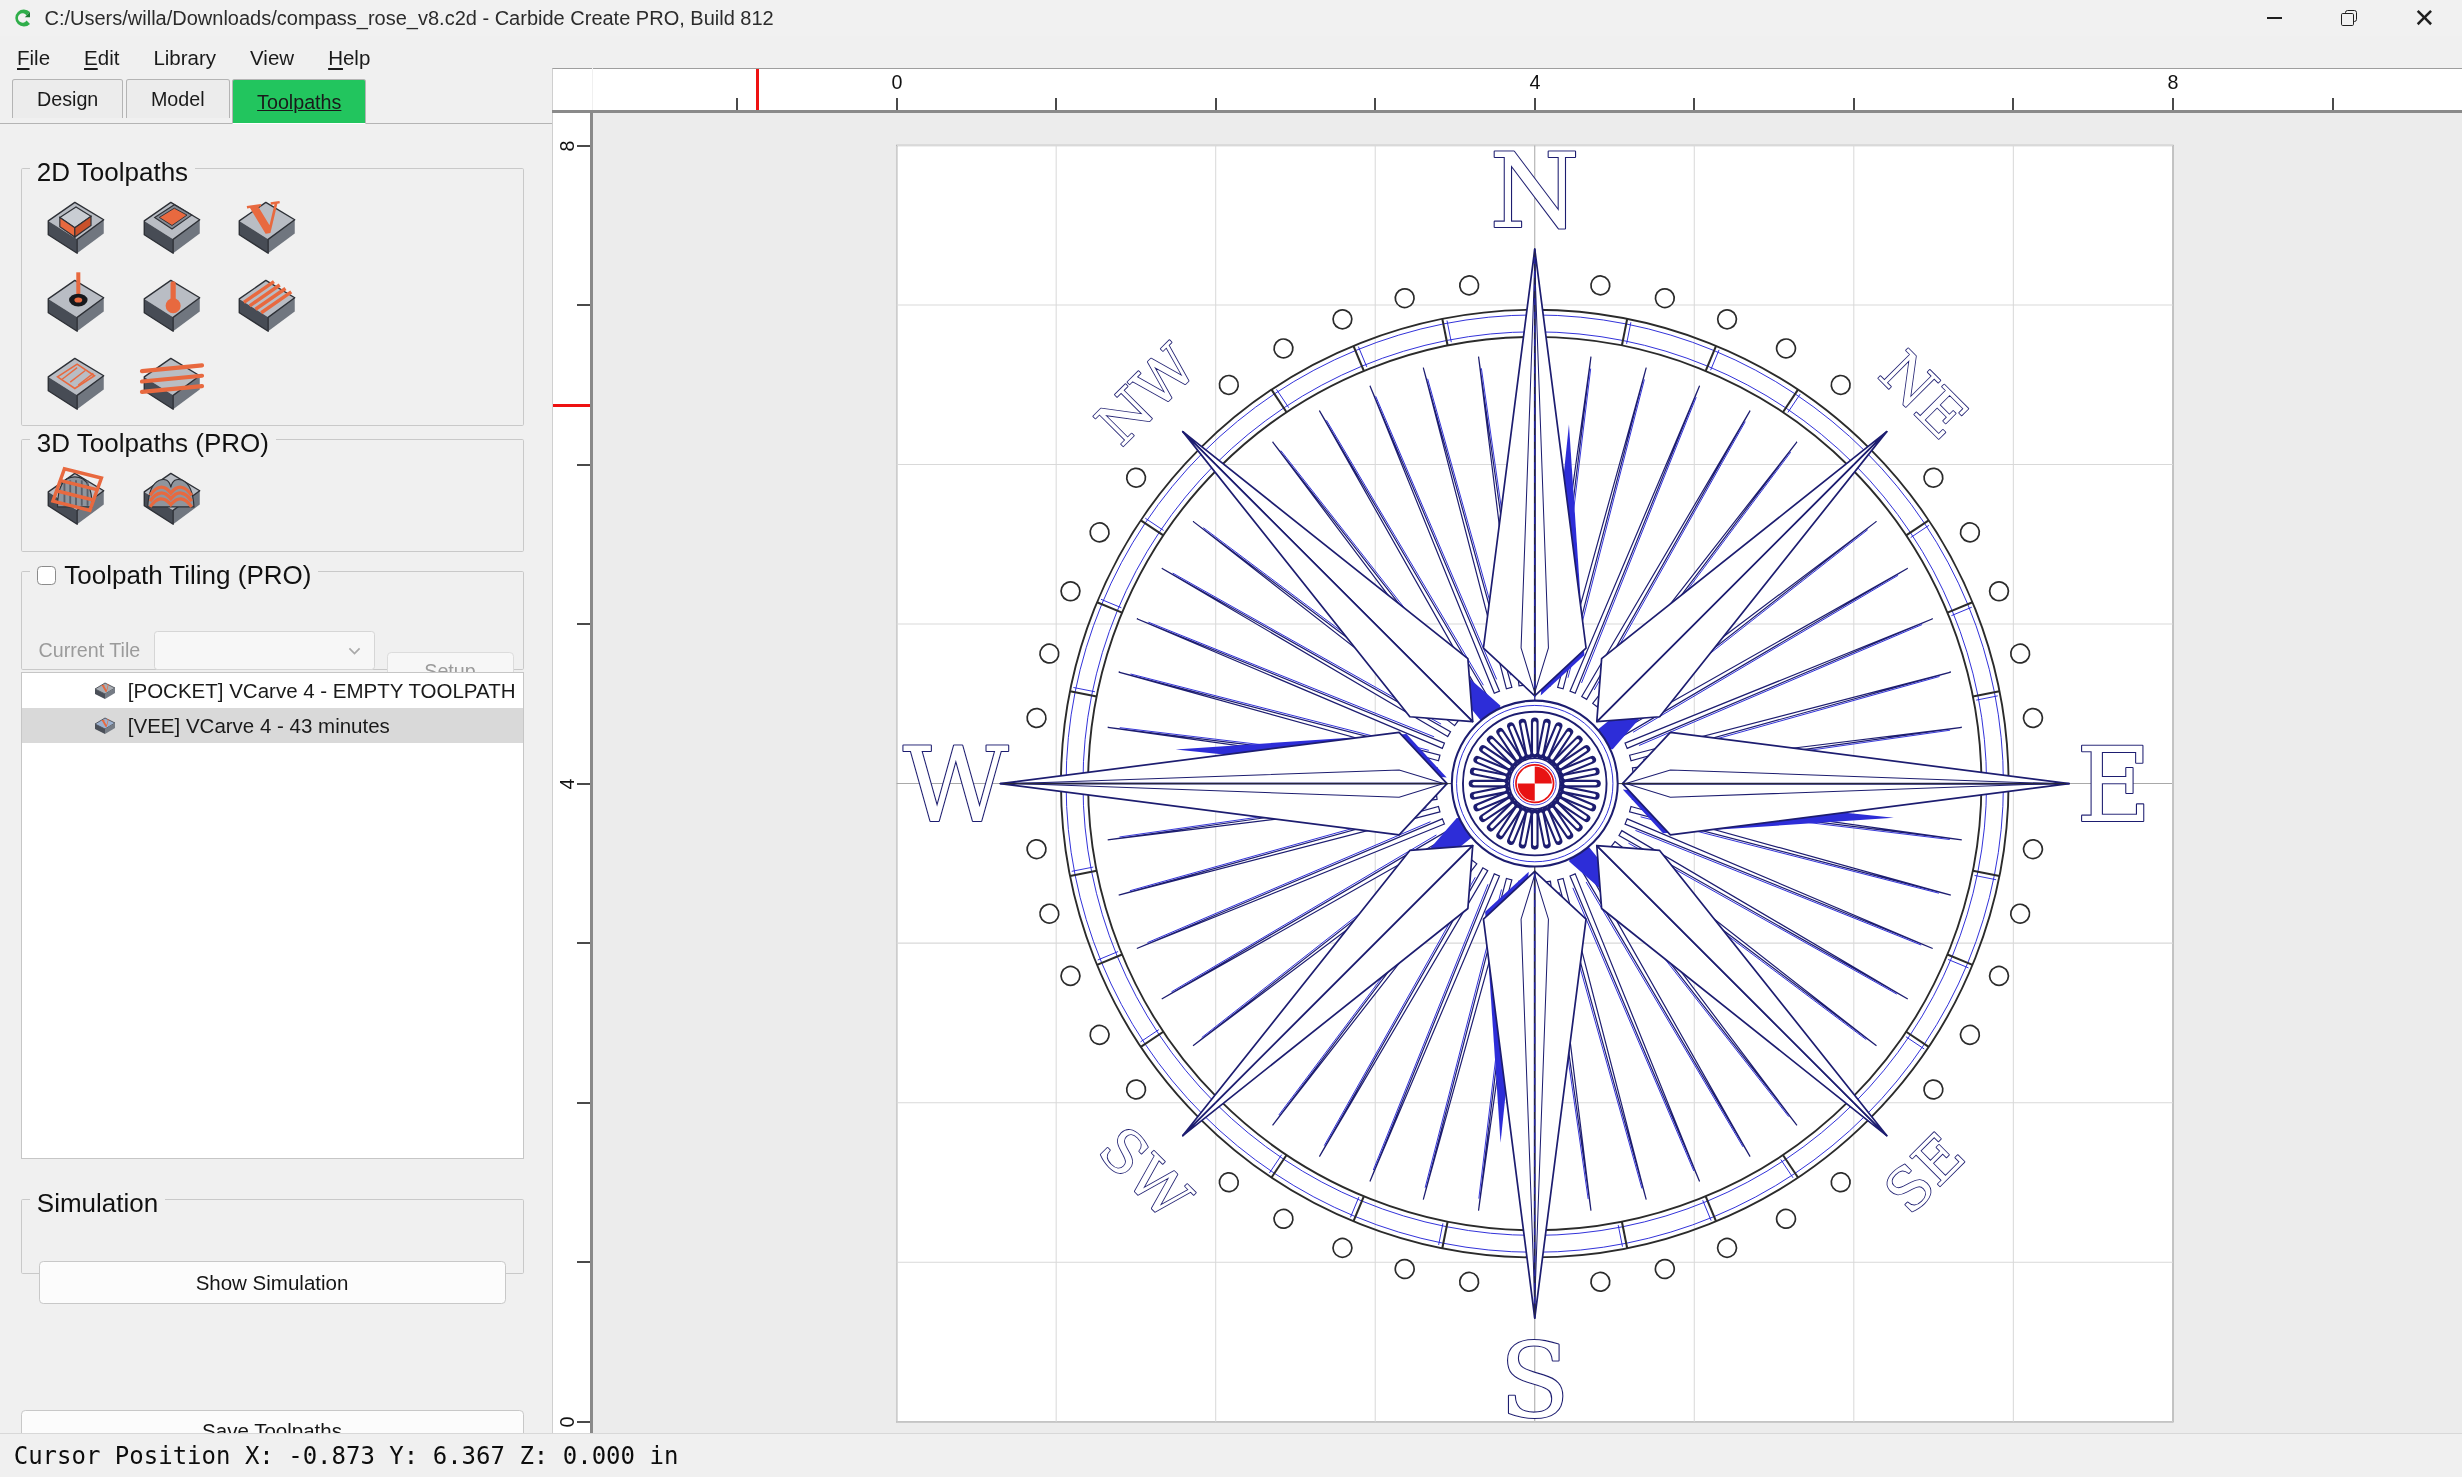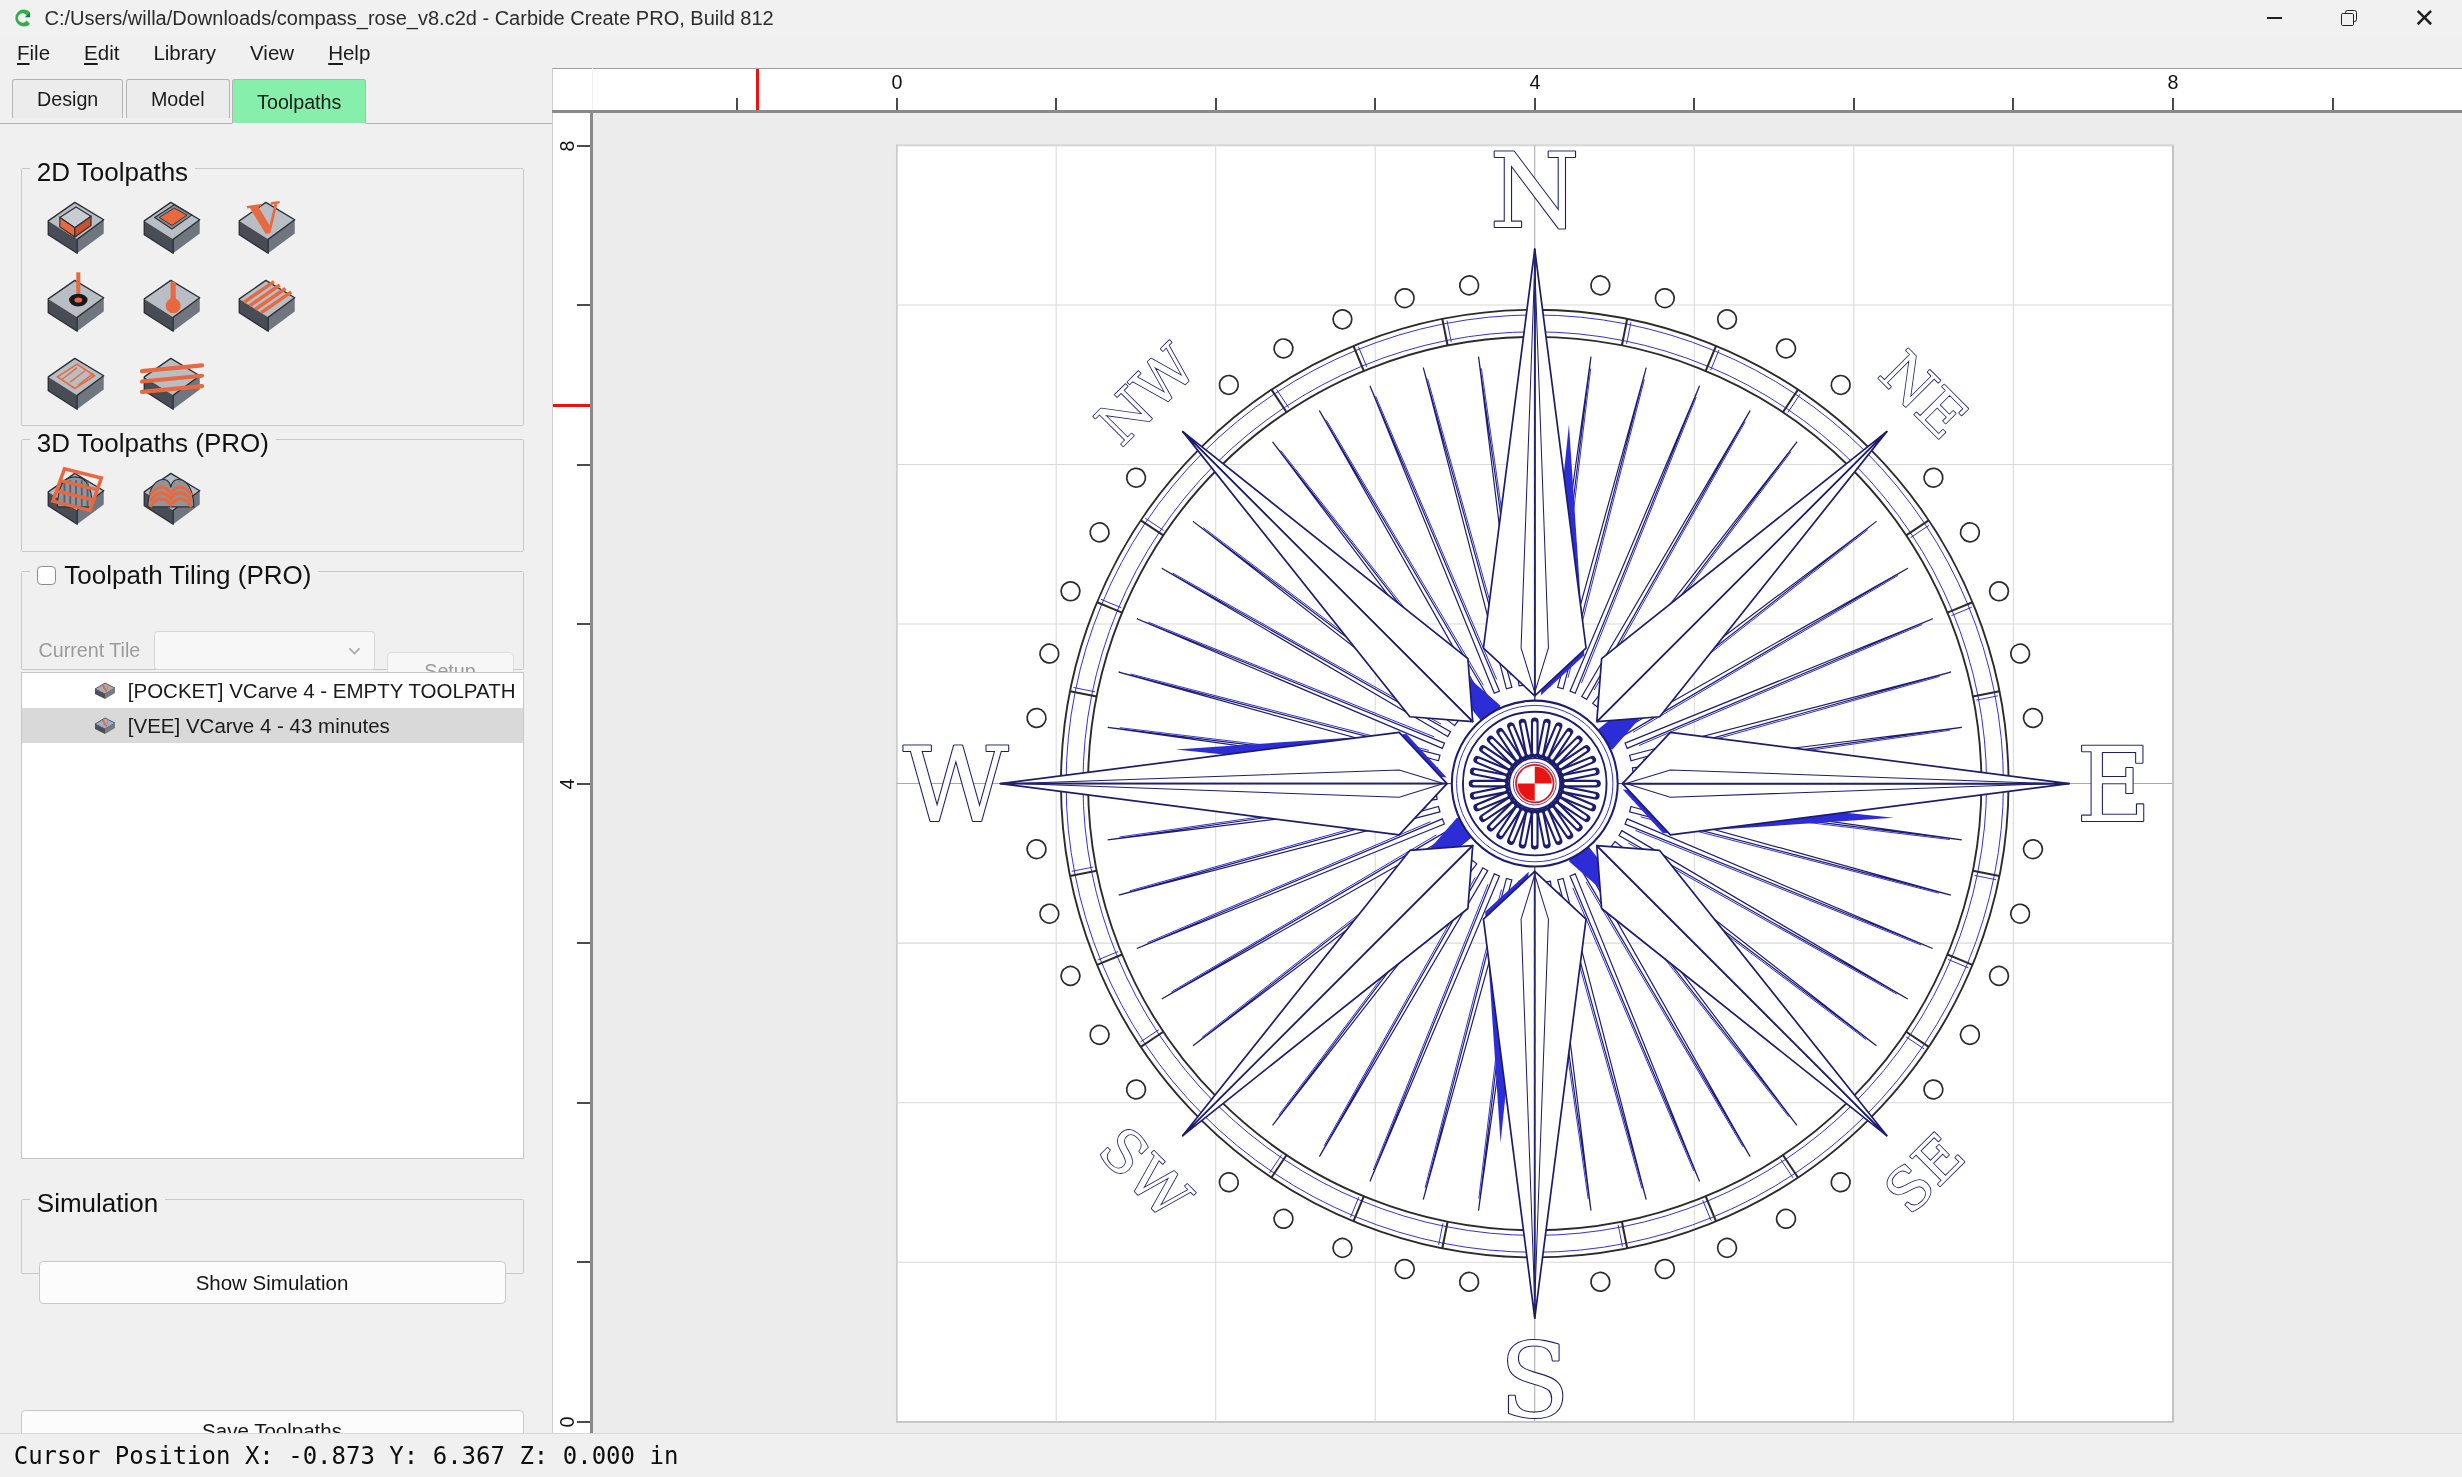--- a/index.html
+++ b/index.html
@@ -13,30 +13,30 @@
   .title-text{margin-left:8.5px;font-size:20px;color:#2b2b2b;}
   .win-btns{margin-left:auto;display:flex;height:36px;}
   .win-btn{width:75px;height:36px;display:flex;align-items:center;justify-content:center;}
   .min-glyph{width:14.5px;height:1.7px;background:#1f1f1f;}
   .restore{position:relative;width:16.2px;height:16.2px;}
   .restore .back{position:absolute;left:3.4px;top:0;width:10.3px;height:10.3px;border:1.7px solid #1f1f1f;border-radius:2.6px;}
   .restore .front{position:absolute;left:0;top:3.4px;width:10.3px;height:10.3px;border:1.7px solid #1f1f1f;border-radius:1.7px;background:#f1f1f1;}
   .close-glyph{font-size:26px;line-height:26px;color:#1f1f1f;font-family:"DejaVu Sans",sans-serif;}
 
   
-  .menubar{position:absolute;left:0;top:36px;height:43px;display:flex;font-size:20.5px;}
+  .menubar{position:absolute;left:0;top:36px;height:43px;display:flex;align-items:center;font-size:20.5px;}
   .menu-item{padding:5.1px 17px;cursor:default;}
   .menu-item u{text-decoration:underline;text-underline-offset:2.6px;}
 
   
   .tabstrip{position:absolute;left:0;top:79px;width:553px;height:45px;box-sizing:border-box;
             border-bottom:0.9px solid #b4b4b4;display:flex;padding-left:12px;}
   .tab{box-sizing:border-box;height:39px;line-height:38px;padding:0 24px;font-size:19.7px;background:#ececec;
        border:0.9px solid #b4b4b4;border-bottom:none;border-radius:2.6px 2.6px 0 0;margin-right:2.6px;color:#1a1a1a;}
-  .tab.active{height:45px;line-height:44px;background:#86efac;margin-bottom:-0.9px;border-bottom:0.9px solid #ffffff;}
+  .tab.active{height:45px;line-height:44px;background:#22c55e;margin-bottom:-0.9px;border-bottom:0.9px solid #ffffff;text-decoration:underline;}
 
   
   .gbox{position:absolute;left:20.5px;width:503px;border:0.9px solid #c9c9c9;border-radius:1.7px;box-sizing:border-box;}
   .gbox-label{position:absolute;top:-12px;left:8.5px;background:#f0f0f0;padding:0 6.8px;font-size:26px;color:#111;
               display:flex;align-items:center;gap:8.5px;}
   .icon-grid{display:grid;grid-template-columns:repeat(3,82px);gap:10.3px 13.7px;padding:22px 0 13.7px 17px;}
   .icon-grid.two{grid-template-columns:repeat(2,82px);}
   .tp-icon{width:75px;height:68px;display:flex;align-items:center;justify-content:center;}
 
   .checkbox{width:19px;height:19px;background:#fff;border:1.7px solid #8b8b8b;border-radius:4.3px;box-sizing:border-box;}

